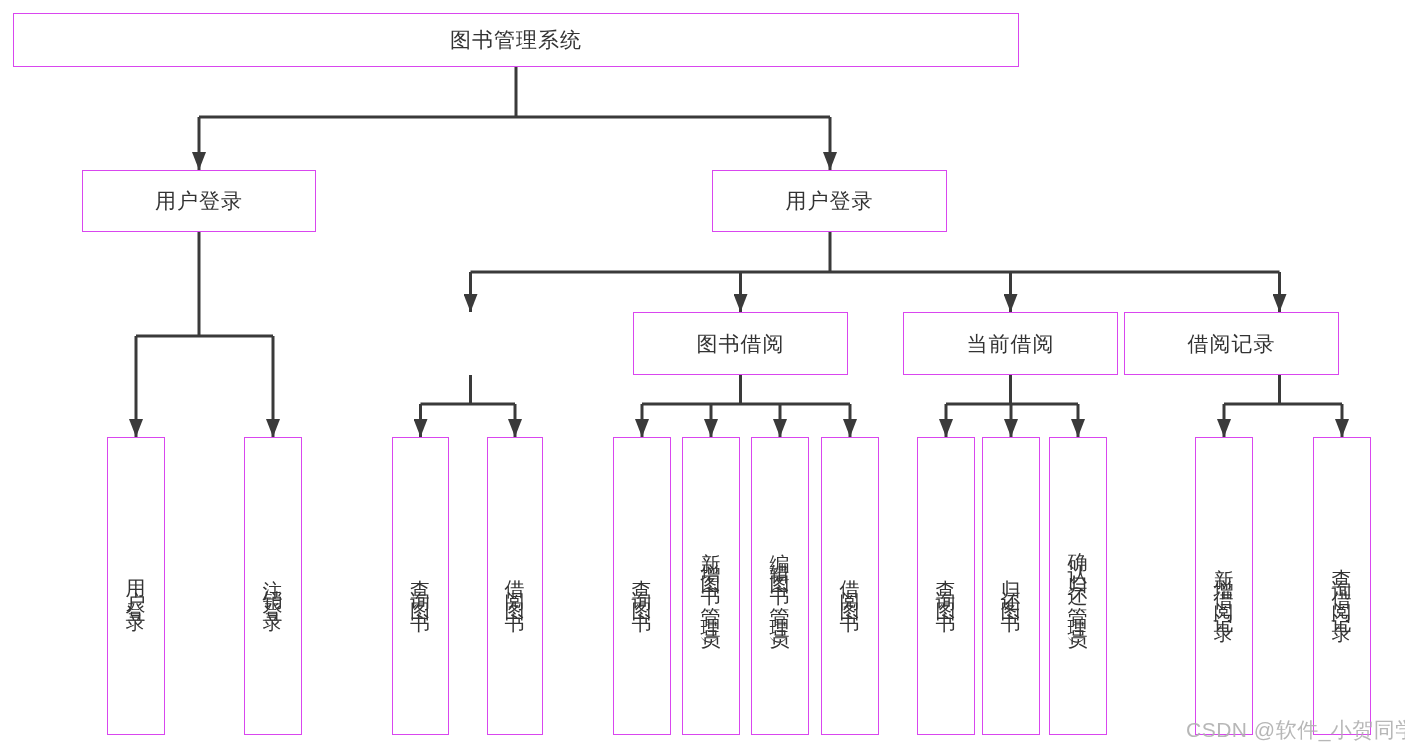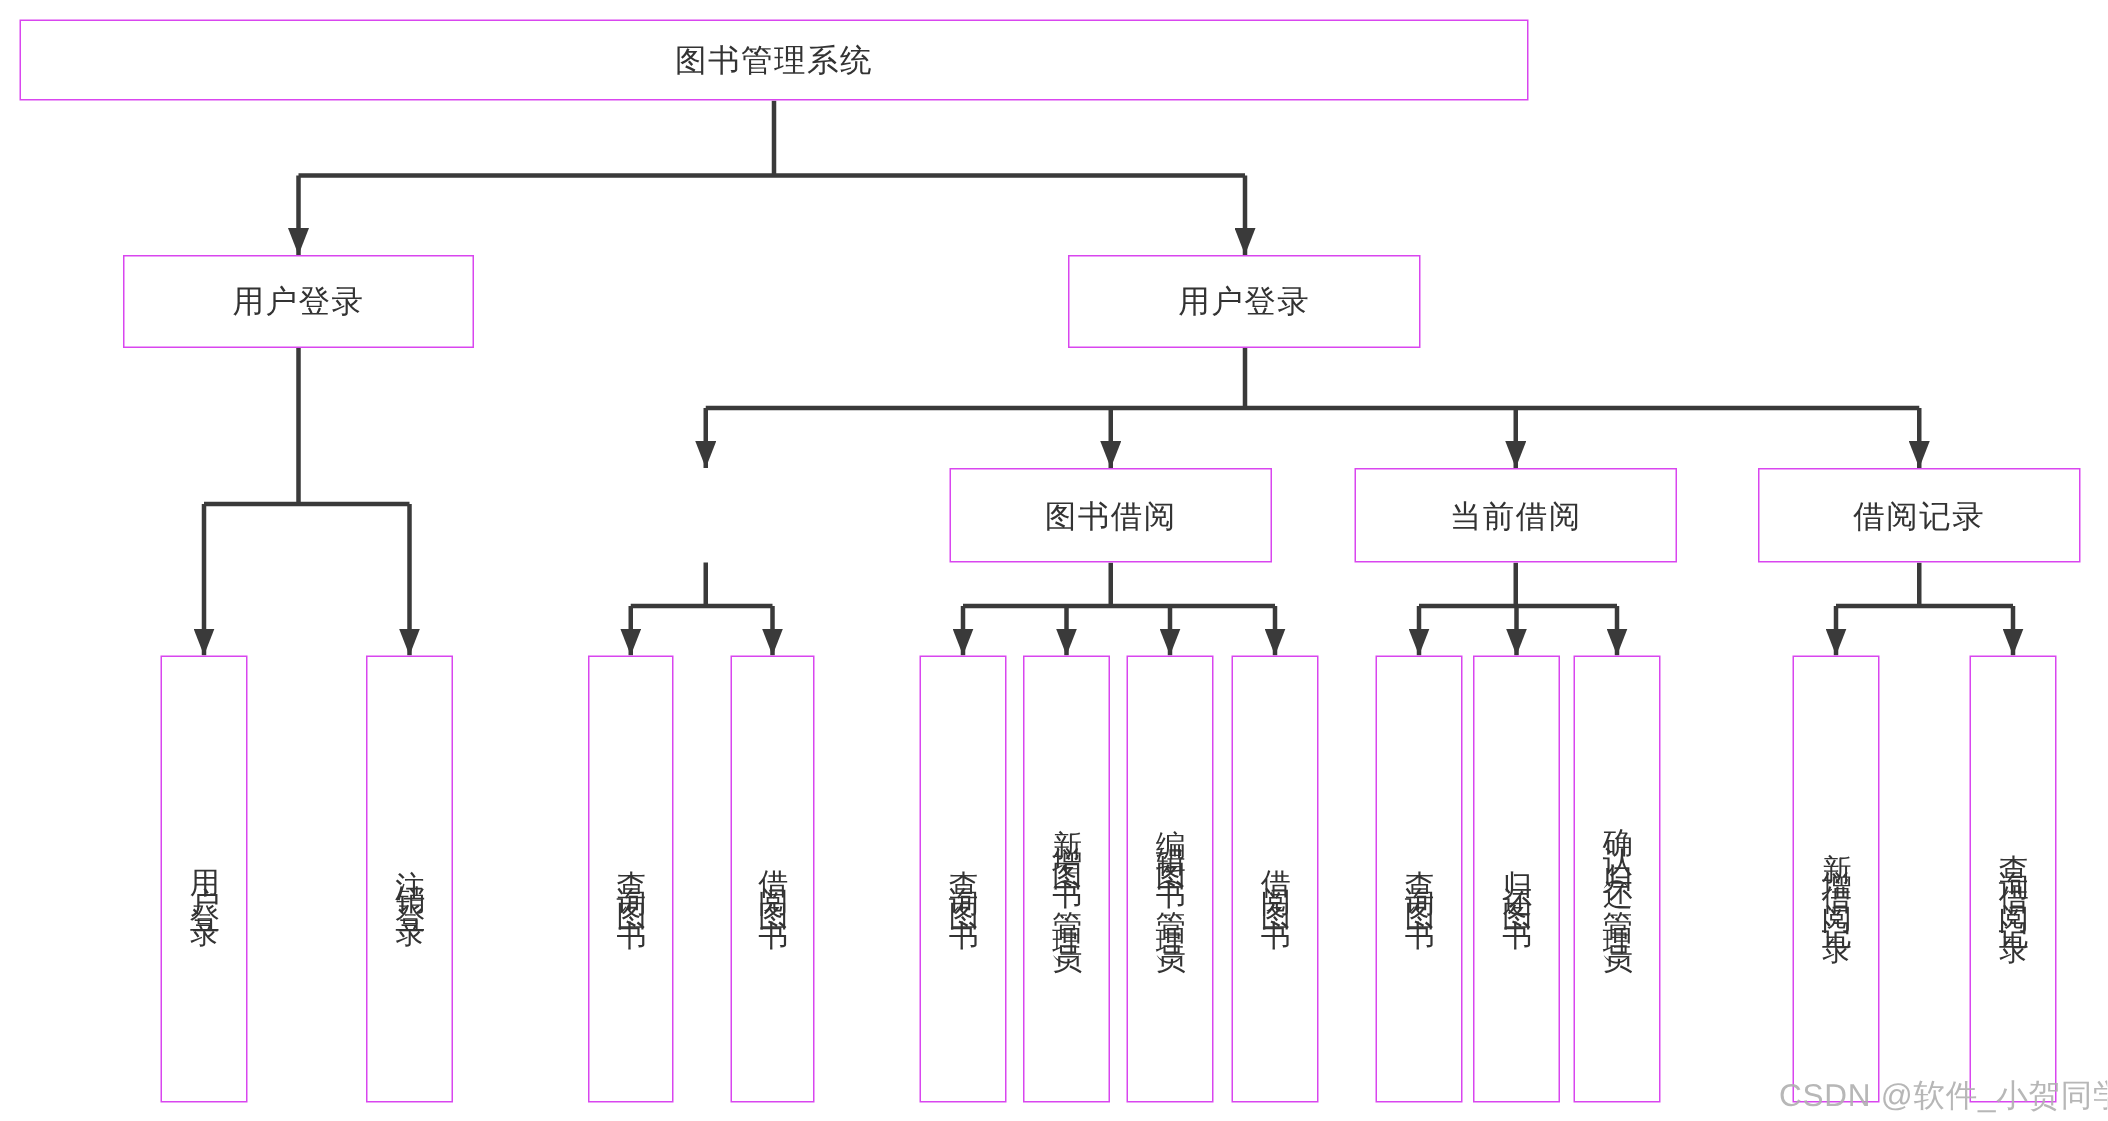--- a/index.html
+++ b/index.html
@@ -102,21 +102,21 @@
   <div class="box" style="left:712px;top:170px;width:235px;height:62px">
     <span>用户登录</span>
   </div>
 
   <div class="box" style="left:633px;top:312px;width:215px;height:63px">
     <span>图书借阅</span>
   </div>
   <div class="box" style="left:903px;top:312px;width:215px;height:63px">
     <span>当前借阅</span>
   </div>
-  <div class="box" style="left:1172px;top:312px;width:215px;height:63px">
+  <div class="box" style="left:1124px;top:312px;width:215px;height:63px">
     <span>借阅记录</span>
   </div>
 
   <div class="box leaf" style="left:107px;top:437px;width:58px;height:298px">
     <span class="vtext">用户登录</span>
   </div>
   <div class="box leaf" style="left:244px;top:437px;width:58px;height:298px">
     <span class="vtext">注销登录</span>
   </div>
 

